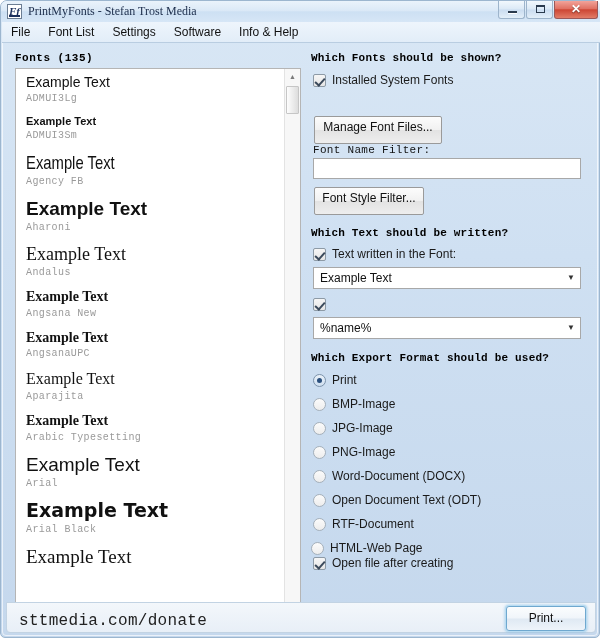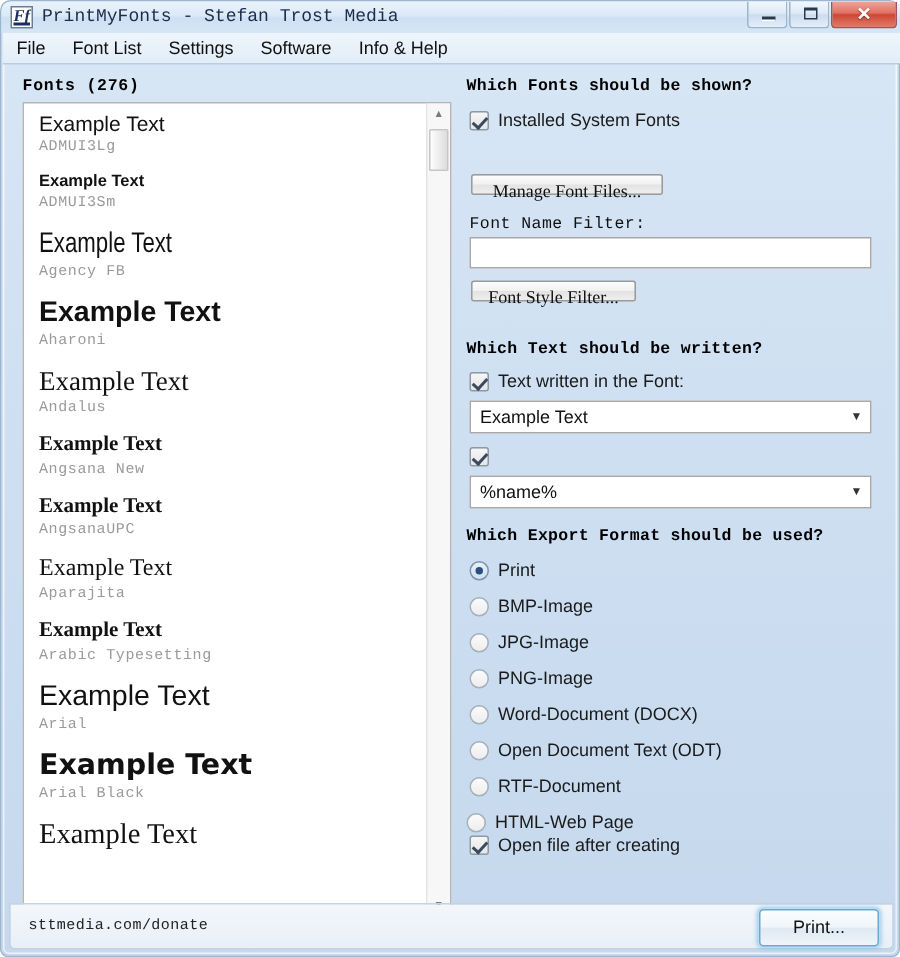--- a/index.html
+++ b/index.html
@@ -75,21 +75,21 @@
     left: 1px; bottom: 1px;
     width: 11px; height: 2px;
     background: #1b2f5c;
   }
   .title-text {
     position: absolute;
     left: 27px; top: 3px;
     font-size: 12px;
     color: #1b2c4a;
     white-space: nowrap;
-    font-family: Liberation Mono, monospace;
+    font-family: Liberation Serif, serif;
   }
 
   .winbtns {
     position: absolute;
     right: 3px; top: 0px;
     height: 20px;
   }
   .wbtn {
     float: left;
     width: 27px;
@@ -312,32 +312,32 @@
     position: absolute;
     left: 19px; top: 0;
     font-size: 12px;
     color: #1a1a1a;
     line-height: 17px;
     font-family: "Liberation Sans", sans-serif;
   }
 
   .btn {
     display: inline-block;
-    height: 14px;
+    height: 28px;
     line-height: 21px;
     padding: 0 0;
     box-sizing: border-box;
     border: 1px solid #9a9a9a;
     border-radius: 2px;
     background: linear-gradient(to bottom, #fcfcfc 0%, #f1f1f1 48%, #e3e3e3 52%, #eeeeee 100%);
     font-size: 12px;
     color: #111111;
     text-align: center;
     cursor: default;
-    font-family: Liberation Serif, serif;
+    font-family: Liberation Sans, sans-serif;
   }
 
   .field-label {
     font-family: "Liberation Mono", monospace;
     font-size: 11px;
     color: #111111;
     letter-spacing: 0.3px;
   }
   .textinput {
     width: 268px;
@@ -386,21 +386,21 @@
     height: 31px;
     background: linear-gradient(to bottom, #f3f7fb, #e8eff7);
     border: 1px solid #c2d3e3;
     border-radius: 0 0 4px 4px;
     box-sizing: border-box;
   }
   .status-text {
     position: absolute;
     left: 12px; top: 9px;
     font-family: "Liberation Mono", monospace;
-    font-size: 10px;
+    font-size: 16px;
     color: #222222;
     letter-spacing: 0.3px;
   }
   .print-btn {
     position: absolute;
     right: 9px; top: 3px;
     width: 80px;
     height: 25px;
     line-height: 22px;
     box-sizing: border-box;
@@ -443,21 +443,21 @@
   <div class="menubar">
     <div class="menuitem">File</div>
     <div class="menuitem">Font List</div>
     <div class="menuitem">Settings</div>
     <div class="menuitem">Software</div>
     <div class="menuitem">Info &amp; Help</div>
   </div>
 
   <div class="client">
 
-    <div class="fonts-label">Fonts (276)</div>
+    <div class="fonts-label">Fonts (135)</div>
 
     <div class="fontlist-frame">
       <div class="fontlist-inner" id="font-list-inner">
           <div class="font-entry">
             <div class="font-sample" style="font-size: 14px; font-weight: normal; font-family: &quot;Liberation Sans&quot;, sans-serif;">Example Text</div>
             <div class="font-name">ADMUI3Lg</div>
           </div>
           <div class="font-entry">
             <div class="font-sample" style="font-size: 11px; font-weight: bold; font-family: &quot;Liberation Sans&quot;, sans-serif;">Example Text</div>
             <div class="font-name">ADMUI3Sm</div>

